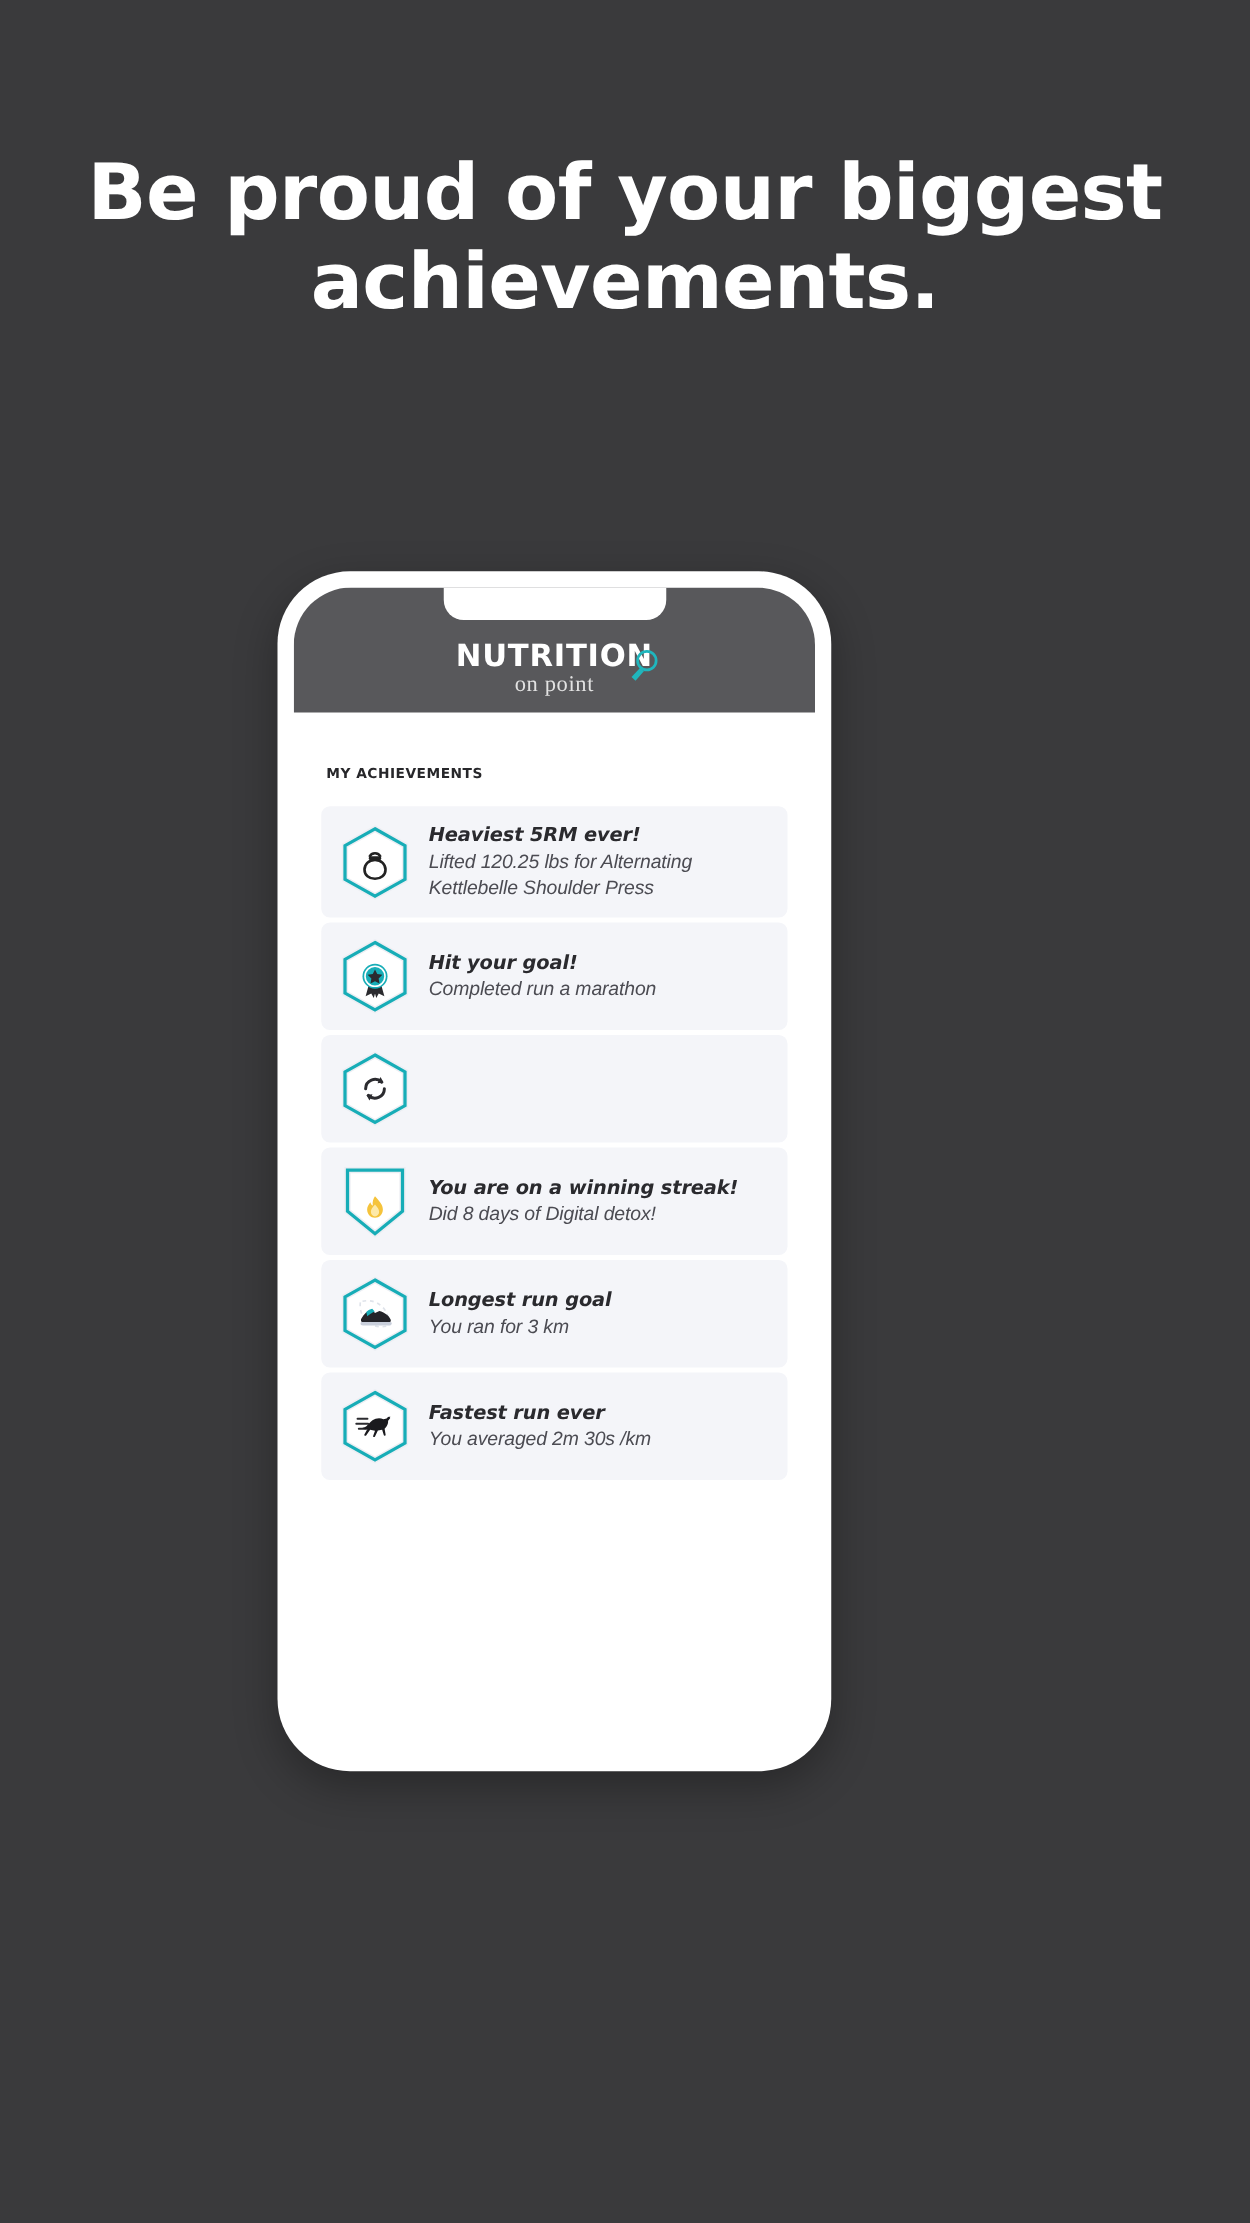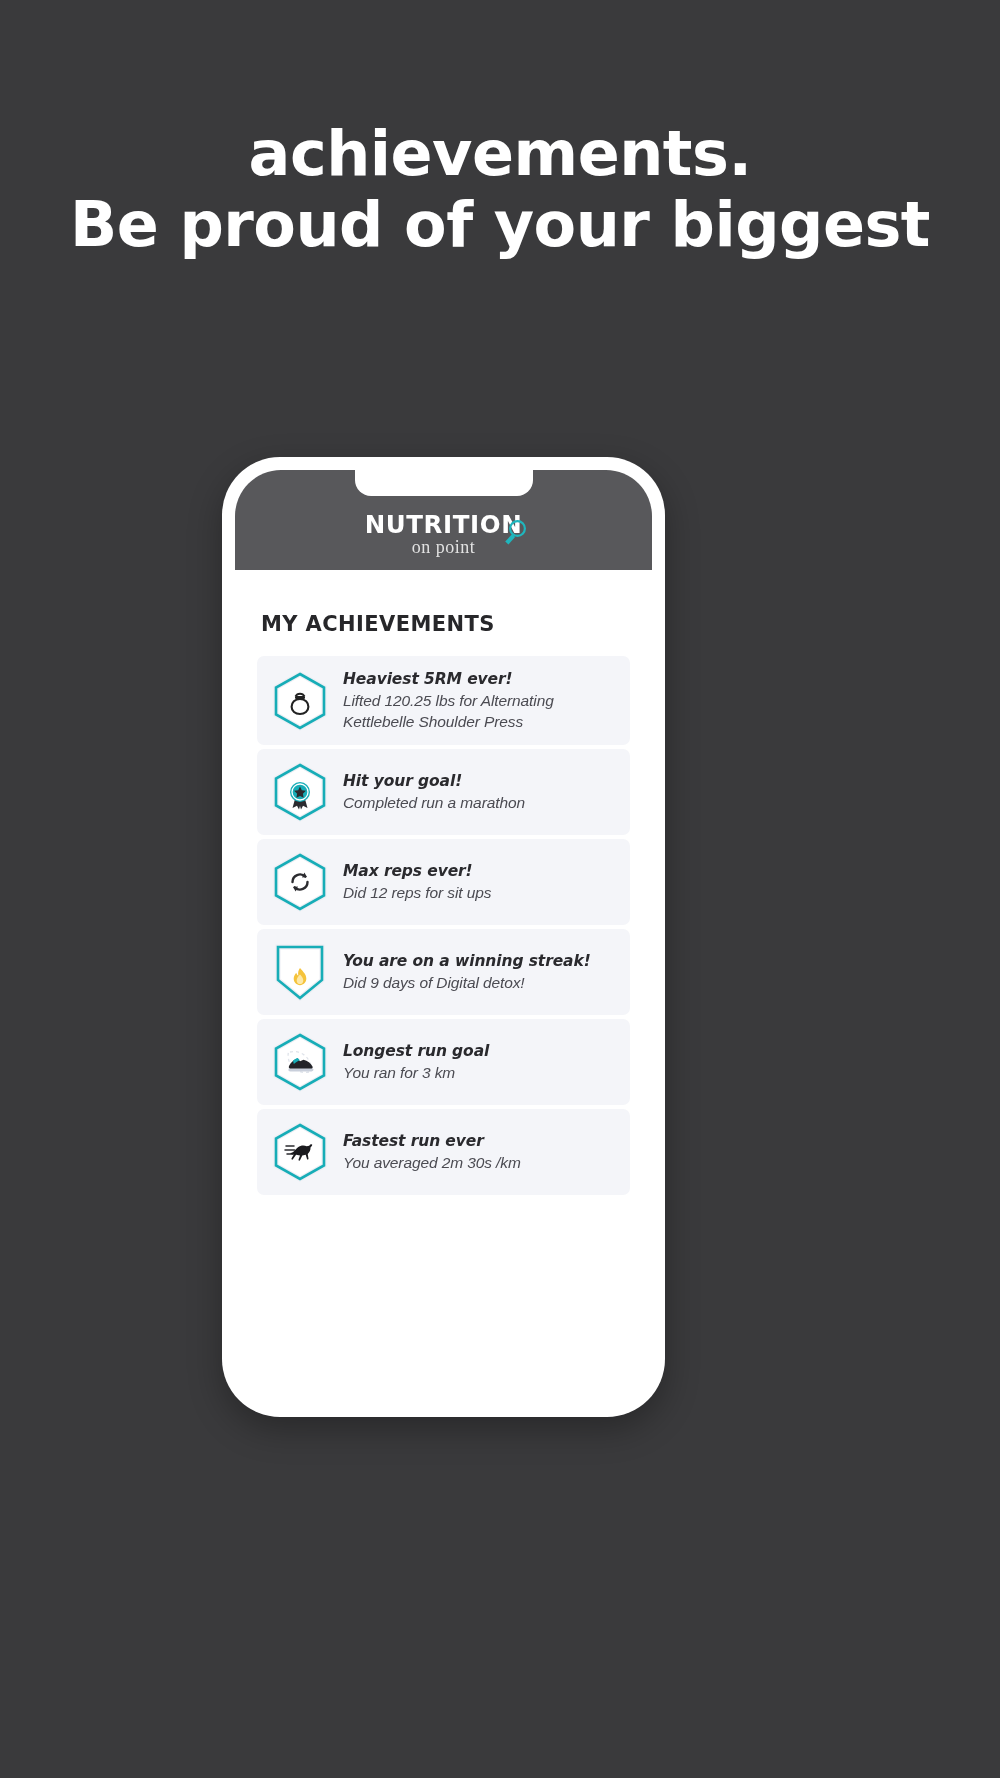--- a/index.html
+++ b/index.html
@@ -61,21 +61,21 @@
   }
   .logo-glass { position: absolute; right: 17px; top: 3px; width: 34px; height: 34px; }
 
   
   .screen-body {
     background: #ffffff; height: calc(100% - 100px);
     padding: 0 22px; overflow: hidden;
   }
   .section-title {
     font-family: "DejaVu Sans", "Liberation Sans", sans-serif;
-    font-size: 21px; font-weight: 600; color: #27272a;
+    font-size: 11px; font-weight: 600; color: #27272a;
     letter-spacing: 0.4px;
     padding: 42px 0 20px 4px;
   }
   .cards { display: flex; flex-direction: column; gap: 4px; font-style: italic; }
   .card {
     display: flex; align-items: center; gap: 14px;
     background: #f4f5f9; border-radius: 7px;
     padding: 13px 16px 13px 14px;
     min-height: 74px;
   }
@@ -92,22 +92,22 @@
     letter-spacing: -0.1px;
     font-family: "Liberation Sans", sans-serif;
   }
 </style>
 </head>
 <body>
 
 <div class="stage">
 
   <div class="headline">
+    <span>Be proud of your biggest</span>
     <span>achievements.</span>
-    <span>Be proud of your biggest</span>
   </div>
 
   <div class="phone">
     <div class="phone-inner">
 
       <div class="notch"></div>
 
       <div class="app-header">
         <div class="logo">
           <div class="logo-word">NUTRITION</div>
@@ -163,38 +163,34 @@
             <div class="badge">
               <svg viewBox="0 0 58 60">
                 <polygon points="29,3 53,16.5 53,43.5 29,57 5,43.5 5,16.5" fill="#ffffff" stroke="#eceef3" stroke-width="5"></polygon>
                 <polygon points="29,3 53,16.5 53,43.5 29,57 5,43.5 5,16.5" fill="none" stroke="#17adb7" stroke-width="2.6"></polygon>
                 <path d="M21.5 30 a7.5 7.5 0 0 1 12.8-5.3" fill="none" stroke="#2b2b2f" stroke-width="2.4" stroke-linecap="round"></path>
                 <path d="M36.5 30 a7.5 7.5 0 0 1-12.8 5.3" fill="none" stroke="#2b2b2f" stroke-width="2.4" stroke-linecap="round"></path>
                 <path d="M33.4 20.6 l2.5 4.4 -4.9 .6z" fill="#2b2b2f"></path>
                 <path d="M24.6 39.4 l-2.5-4.4 4.9-.6z" fill="#2b2b2f"></path>
               </svg>
             </div>
-            <div class="card-text">
-              <div class="card-title">Max reps ever!</div>
-              <div class="card-desc">Did 12 reps for sit ups</div>
-            </div>
           </div>
 
           <div class="card">
             <div class="badge">
               <svg viewBox="0 0 58 60">
                 <path d="M7,5 H51 V38 L29,56 L7,38 Z" fill="#ffffff" stroke="#eceef3" stroke-width="5"></path>
                 <path d="M7,5 H51 V38 L29,56 L7,38 Z" fill="none" stroke="#17adb7" stroke-width="2.6"></path>
                 <path d="M29 26 c3.6 4.2 6.3 6.6 6.3 10.6 0 3.9-2.9 6.6-6.3 6.6 s-6.3-2.7-6.3-6.6 c0-2.2 1.2-4.1 2.6-5.8 .3 1.6 1.1 2.5 2 2.6 -.6-2.9 .3-5.4 1.7-7.4z" fill="#f5c33b"></path>
                 <path d="M29 32.5 c2 2.4 3.3 3.7 3.3 5.9 0 2.2-1.6 3.7-3.3 3.7 s-3.3-1.5-3.3-3.7 c0-2.2 1.3-3.5 3.3-5.9z" fill="#fde9a8"></path>
               </svg>
             </div>
             <div class="card-text">
               <div class="card-title">You are on a winning streak!</div>
-              <div class="card-desc">Did 9 days of Digital detox!</div>
+              <div class="card-desc">Did 8 days of Digital detox!</div>
             </div>
           </div>
 
           <div class="card">
             <div class="badge">
               <svg viewBox="0 0 58 60">
                 <polygon points="29,3 53,16.5 53,43.5 29,57 5,43.5 5,16.5" fill="#ffffff" stroke="#eceef3" stroke-width="5"></polygon>
                 <polygon points="29,3 53,16.5 53,43.5 29,57 5,43.5 5,16.5" fill="none" stroke="#17adb7" stroke-width="2.6"></polygon>
                 <path d="M19 20 a17 17 0 0 1 20 22" fill="none" stroke="#dfe3ea" stroke-width="1.3" stroke-dasharray="3 3"></path>
                 <path d="M38 40 a17 17 0 0 1-20-22" fill="none" stroke="#dfe3ea" stroke-width="1.3" stroke-dasharray="3 3"></path>

